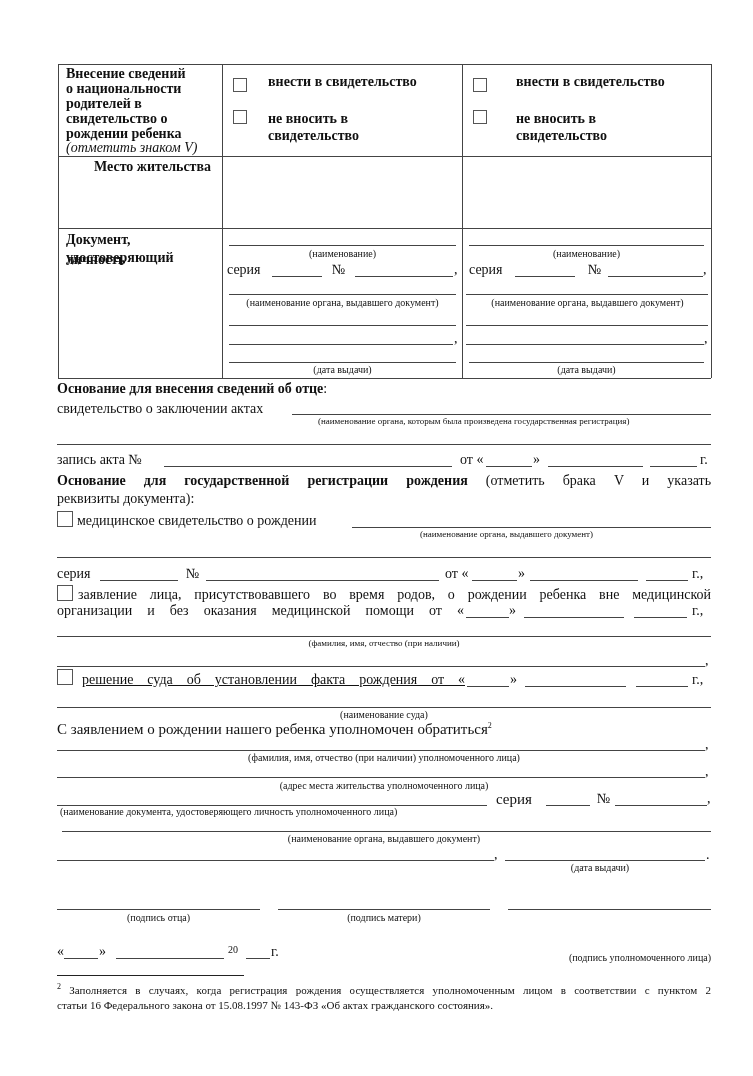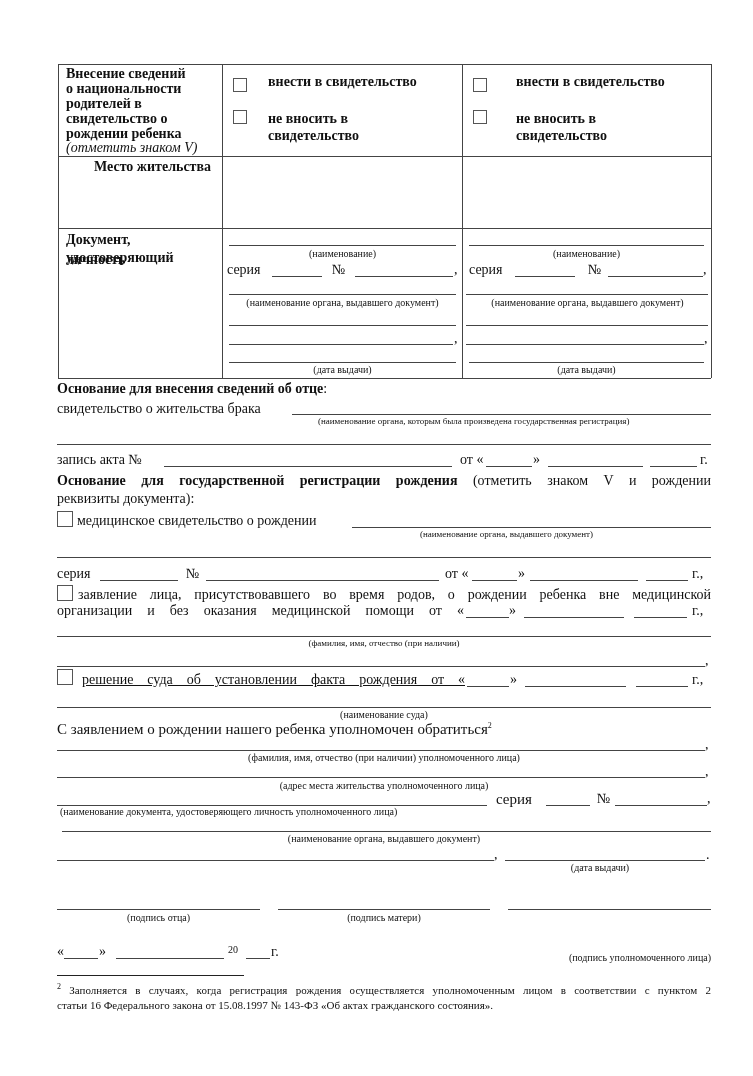--- a/index.html
+++ b/index.html
@@ -91,39 +91,39 @@
     <div class="abs t" style="left:704px;top:331px;">,</div>
     <div class="line" style="left:469px;top:362px;width:235px;"></div>
     <div class="abs small center" style="left:469px;top:364px;width:235px;">(дата выдачи)</div>
   </div>
 </div>
 
 <div>
   <div class="abs t" style="left:57px;top:381px;">
     <span class="tb">Основание для внесения сведений об отце</span><span>:</span>
   </div>
-  <div class="abs t" style="left:57px;top:401px;">свидетельство о жительства брака</div>
+  <div class="abs t" style="left:57px;top:401px;">свидетельство о заключении актах</div>
   <div class="line" style="left:292px;top:414px;width:419px;"></div>
   <div class="abs tiny" style="left:318px;top:416px;">(наименование органа, которым была произведена государственная регистрация)</div>
   <div class="line" style="left:57px;top:444px;width:654px;"></div>
 
   <div class="abs t" style="left:57px;top:452px;">запись акта №</div>
   <div class="line" style="left:164px;top:466px;width:288px;"></div>
   <div class="abs t" style="left:460px;top:452px;">от «</div>
   <div class="line" style="left:486px;top:466px;width:46px;"></div>
   <div class="abs t" style="left:533px;top:452px;">»</div>
   <div class="line" style="left:548px;top:466px;width:95px;"></div>
   <div class="line" style="left:650px;top:466px;width:47px;"></div>
   <div class="abs t" style="left:700px;top:452px;">г.</div>
 </div>
 
 <div>
   <div class="abs t justify" style="left:57px;top:473px;width:654px;">
     <span class="tb">Основание для государственной регистрации рождения</span>
-    <span>(отметить знаком V и рождении</span>
+    <span>(отметить брака V и указать</span>
   </div>
   <div class="abs t" style="left:57px;top:491px;">реквизиты документа):</div>
 
   <div class="cb" style="left:57px;top:511px;width:16px;height:16px;"></div>
   <div class="abs t" style="left:77px;top:513px;">медицинское свидетельство о рождении</div>
   <div class="line" style="left:352px;top:527px;width:359px;"></div>
   <div class="abs tiny" style="left:420px;top:529px;">(наименование органа, выдавшего документ)</div>
   <div class="line" style="left:57px;top:557px;width:654px;"></div>
 
   <div class="abs t" style="left:57px;top:566px;">серия</div>

